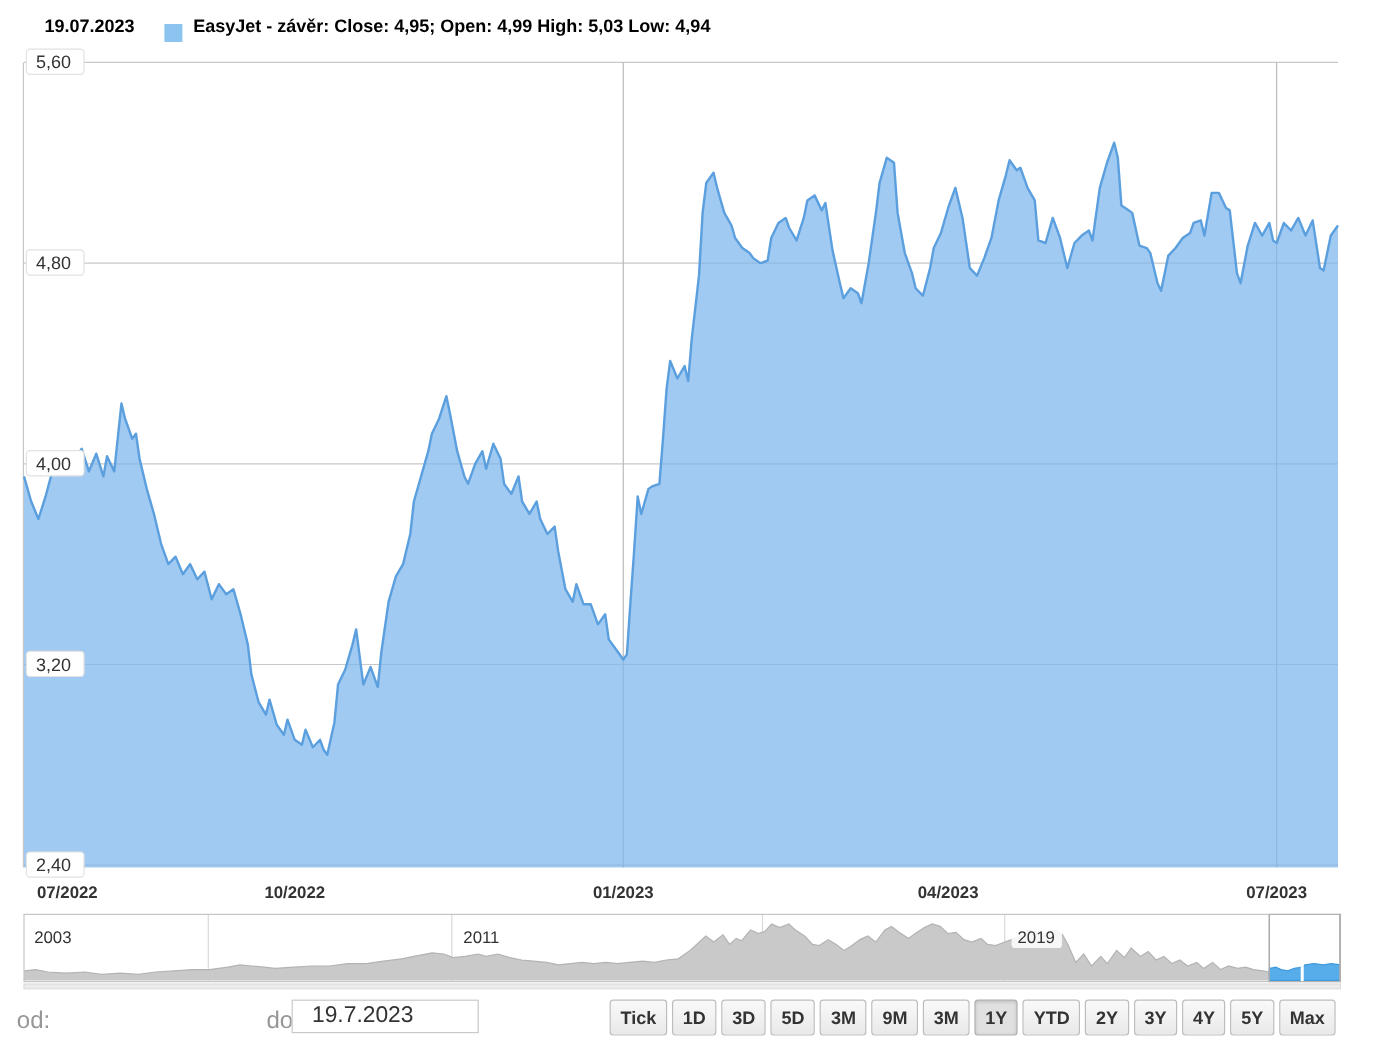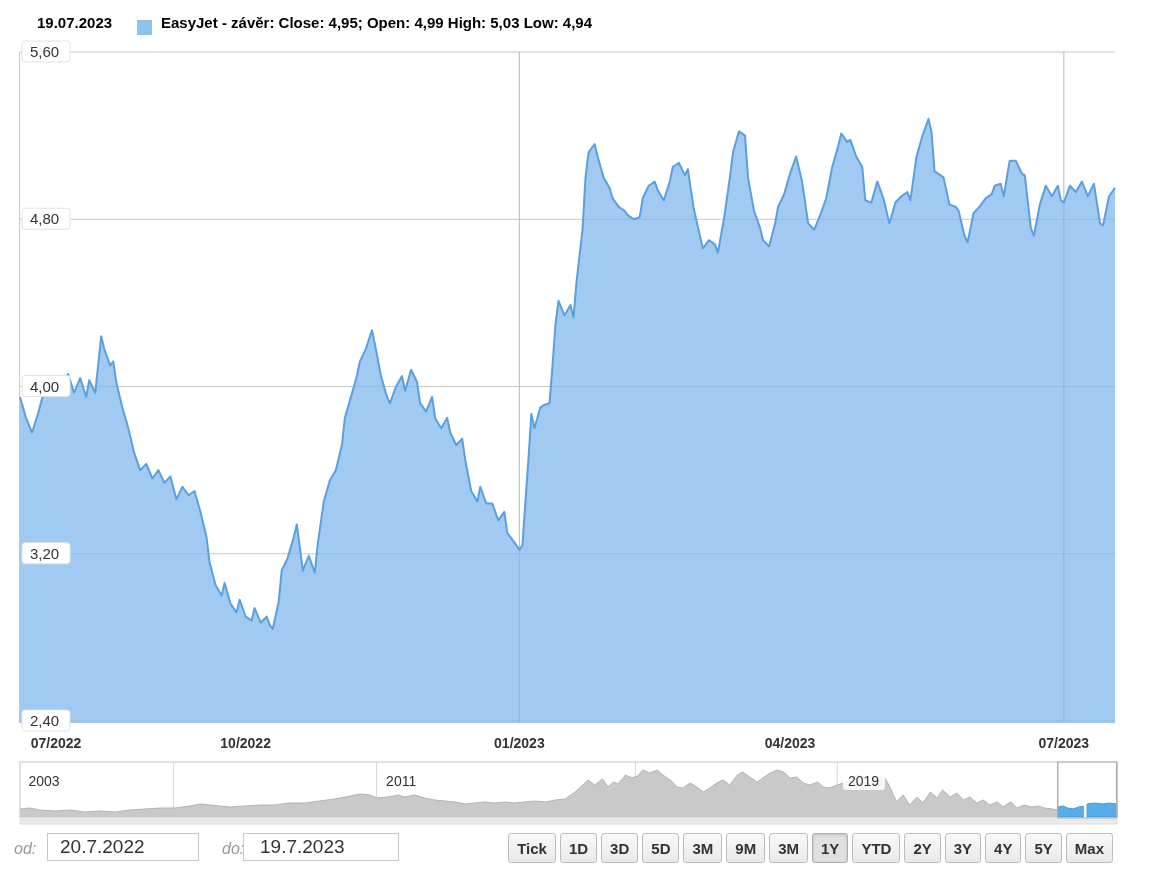--- a/index.html
+++ b/index.html
@@ -3,21 +3,21 @@
 <meta charset="utf-8">
 <style>
   html,body{margin:0;padding:0;background:#fff;font-family:"Liberation Sans",sans-serif;}
   #stage{position:relative;width:1155px;height:877px;background:#fff;overflow:hidden;}
   #chart-svg{position:absolute;left:0;top:0;}
   svg text{font-family:"Liberation Sans",sans-serif;fill:#333;}
   .hdr{position:absolute;top:14px;font-size:15px;font-weight:bold;color:#000000;white-space:nowrap;}
   #hdr-date{left:37px;}
   #legend-swatch{position:absolute;left:137px;top:20px;width:15px;height:15px;background:#8ac4ef;}
   #legend-text{left:161px;}
-  .ctl-label{position:absolute;top:840px;font-size:16px;color:#979797;font-style:italic;}
+  .ctl-label{position:absolute;top:840px;font-size:20px;color:#979797;}
   .date-input{position:absolute;top:833px;width:138px;height:26px;border:1px solid #c9c9c9;
               font-family:"Liberation Sans",sans-serif;font-size:19px;color:#333;padding:0 0 0 12px;background:#fff;}
   #btn-row{position:absolute;top:833px;right:42px;display:flex;gap:4px;padding-left:40px;}
   .rb{font-family:"Liberation Sans",sans-serif;font-size:15px;font-weight:bold;color:#333;
       background:linear-gradient(#f9f9f9,#e9e9e9);border:1px solid #bdbdbd;border-radius:3px;
       padding:4px 8px;height:30px;cursor:pointer;}
   .rb.active{background:#e0e0e0;box-shadow:inset 0 1px 3px rgba(0,0,0,.15);border-color:#adadad;}
 </style>
 </head>
 <body>
@@ -69,21 +69,20 @@
       <rect x="842.944" y="771" width="42" height="19" rx="3" fill="rgba(255,255,255,0.85)"></rect>
       <text x="847.944" y="786" font-size="14">2019</text>
       <rect x="20" y="820" width="1097" height="4" fill="#ececec" stroke="#dddddd"></rect>
     </svg>
 
   <div class="hdr" id="hdr-date">19.07.2023</div>
   <div id="legend-swatch"></div>
   <div class="hdr" id="legend-text">EasyJet - závěr: Close: 4,95; Open: 4,99 High: 5,03 Low: 4,94</div>
 
   <div class="ctl-label" style="left:14px">od:</div>
-  <input class="date-input" style="left: 47px;" value="20.7.2022">
   <div class="ctl-label" style="left:222px">do:</div>
   <input class="date-input" style="left: 243px; padding-left: 16px;" value="19.7.2023">
 
   <div id="btn-row">
       <button class="rb">Tick</button>
       <button class="rb">1D</button>
       <button class="rb">3D</button>
       <button class="rb">5D</button>
       <button class="rb">3M</button>
       <button class="rb">9M</button>

